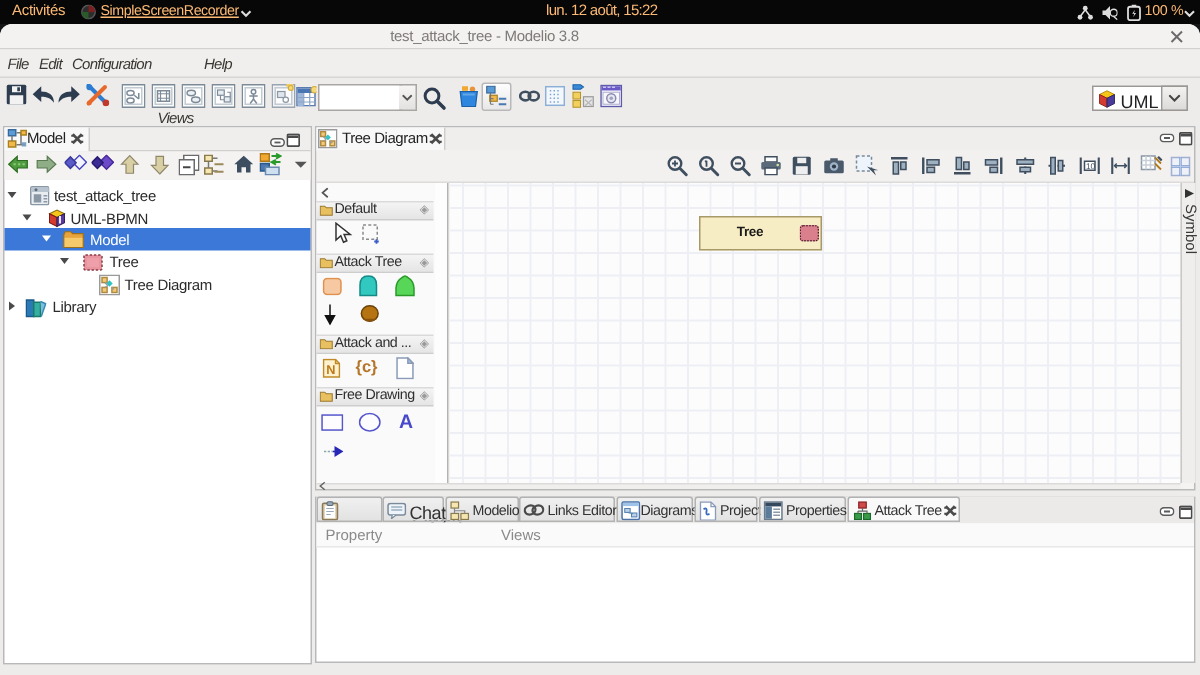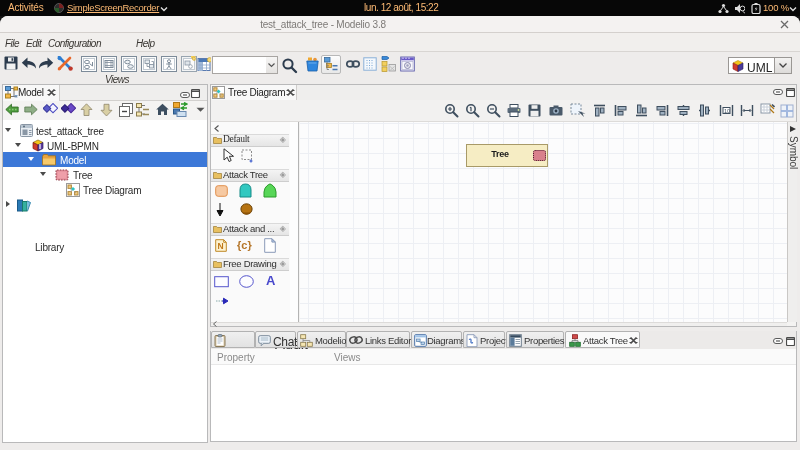--- a/index.html
+++ b/index.html
@@ -327,21 +327,21 @@
         </svg>
       <span class="abs" style="left:83px;top:1px;">Tree Diagram</span>
       </div>
     <div class="abs tree-row" style="left:0;top:181px;">
         <span class="caret-c" style="left:6px;top:3.5px;"></span>
       <svg class="abs" style="left:17px;top:0.5px;" width="14" height="14">
           <rect x="0.5" y="2" width="5" height="11" fill="#2a7ab5" stroke="#1a5a8a"></rect>
           <rect x="5.5" y="3.5" width="4.5" height="9.5" fill="#35b0a0" stroke="#1a7a6a"></rect>
           <path d="M10 3 13.5 4.5 10.5 13" fill="#7ac0e0" stroke="#3a8ab0"></path>
         </svg>
-      <span class="abs" style="left:35px;top:1px;margin-top:42px;">Library</span>
+      <span class="abs" style="left:35px;top:1px;">Library</span>
       </div>
 
     <div class="abs panel" style="left:210px;top:68px;width:587px;height:243px;background:#f4f3f2;"></div>
     <div class="abs" style="left:211px;top:69px;width:585px;height:15px;background:#efeeed;border-bottom:1px solid #d2d0ce;"></div>
     <div class="abs" style="left:211px;top:69px;width:85px;height:16px;background:#f8f8f8;border-right:1px solid #cfcdcb;"></div>
     <svg class="abs" style="left:212px;top:70px;" width="13" height="13">
         <rect x="0.5" y="0.5" width="12" height="12" fill="#fff" stroke="#9a9a9a"></rect>
         <rect x="1.8" y="1.8" width="3.2" height="3.2" fill="#f3c97a" stroke="#b08a40"></rect>
         <rect x="1.8" y="8" width="3.2" height="3.2" fill="#f3c97a" stroke="#b08a40"></rect>
         <rect x="8" y="8" width="3.2" height="3.2" fill="#f3c97a" stroke="#b08a40"></rect>
@@ -448,21 +448,21 @@
         <rect x="2" y="2" width="12" height="12" fill="#eef2f8" stroke="#9fb0d0"></rect>
         <path d="M8 2v12M2 8h12" stroke="#7a9ad0" stroke-width="1.6"></path>
         <path d="M8 2v12M2 8h12" stroke="#b8c8e8" stroke-width="0.8"></path>
       </svg>
 
     <div class="abs" style="left:211px;top:106px;width:79px;height:200px;background:#fafafa;"></div>
     <div class="abs" style="left:290px;top:106px;width:9px;height:200px;background:#fdfdfd;border-right:1px solid #b4b4b4;box-sizing:border-box;"></div>
     <svg class="abs" style="left:214px;top:109px;" width="6" height="7">
         <path d="M4.5 0.5 1 3.5 4.5 6.5" fill="none" stroke="#555" stroke-width="1.1"></path>
       </svg>
-    <div class="phead" style="top:118px;font-family:Liberation Serif, serif;">
+    <div class="phead" style="top:118px;">
         <svg class="fo" width="9" height="8">
           <path d="M0.5 1.5h3l1 1h4v5h-8z" fill="#e8c060" stroke="#9a7a30" stroke-width="0.7"></path>
         </svg>
         <span class="tx">Default</span>
         <span class="ch">◈</span>
       </div>
     <svg class="abs" style="left:223px;top:132px;" width="12" height="16">
         <path d="M1 0.8 1 12 4.2 9.2 6 13.5 8.2 12.5 6.4 8.3 10.5 8.3Z" fill="#fdfdfd" stroke="#333" stroke-width="1"></path>
       </svg>
     <svg class="abs" style="left:241px;top:133px;" width="14" height="14">

